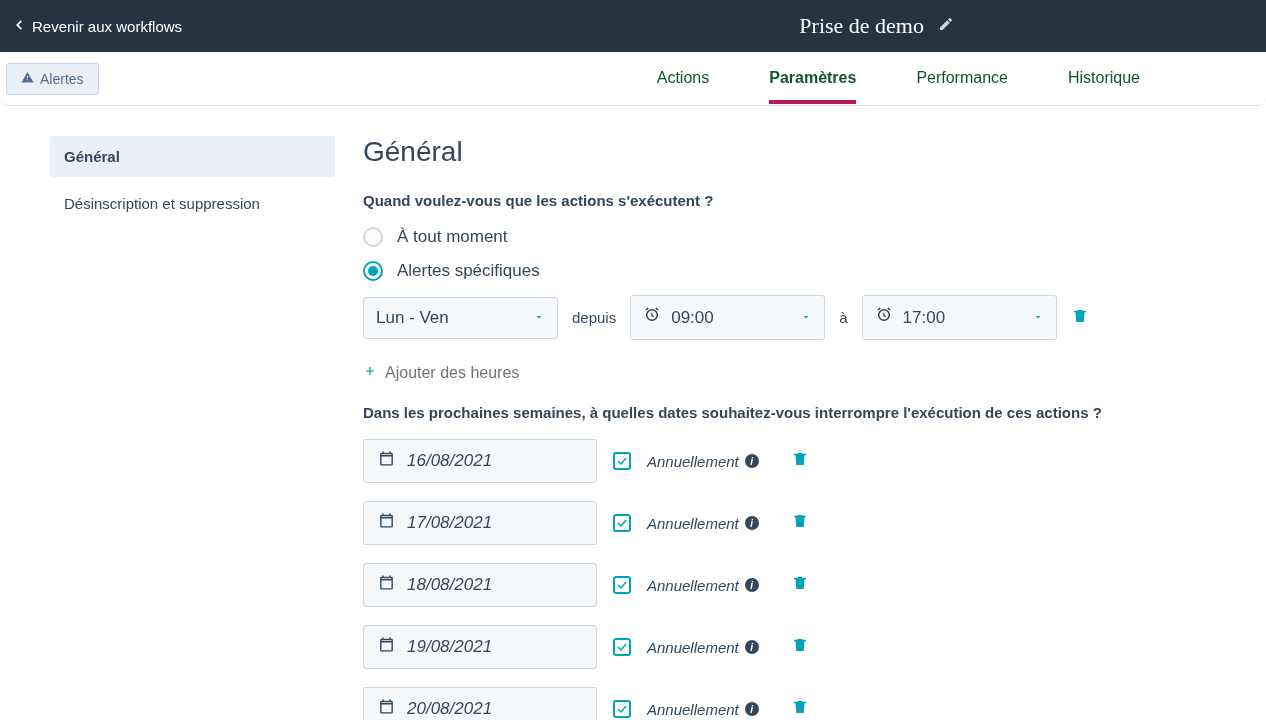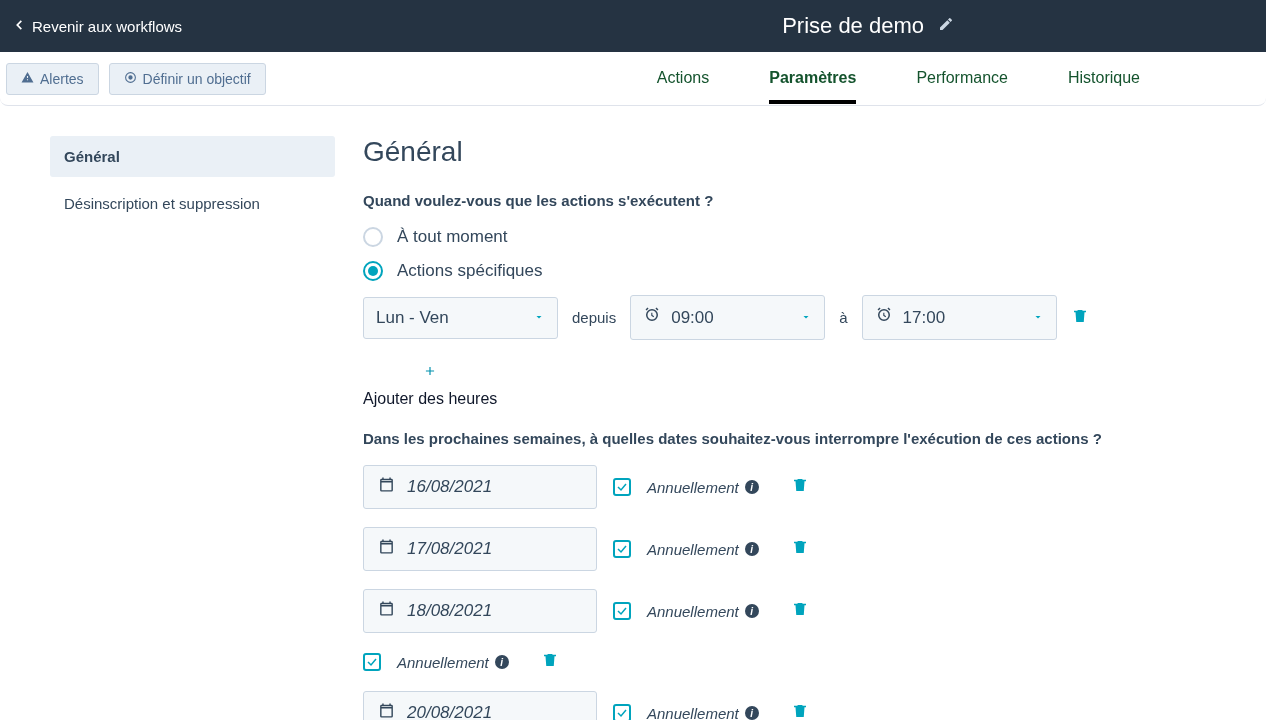--- a/index.html
+++ b/index.html
@@ -25,20 +25,21 @@
     gap: 6px;
     font-size: 15px;
     cursor: pointer;
   }
   .back-link svg { fill: #fff; }
   .page-title {
     font-size: 22px;
     font-weight: 500;
     color: #fff;
     padding-left:440px;
+    font-family:Liberation Serif, serif;
   }
   .edit-icon svg { fill: #cbd6e2; }
 
   .sub-header {
     height: 54px;
     border-bottom: 1px solid #dfe3eb;
     display: flex;
     align-items: center;
     padding: 0 6px;
     border-radius: 8px;
@@ -65,21 +66,21 @@
     margin-right: 120px;
   }
   .tab {
     font-size: 16px;
     color: #14532d;
     padding: 15px 0 13px 0;
     cursor: pointer;
   }
   .tab.active {
     font-weight: 600;
-    border-bottom: 4px solid #000000;
+    border-bottom: 4px solid #be185d;
   }
 
   .body-area {
     display: flex;
     padding: 30px 0 0 50px;
   }
   .sidebar {
     width: 285px;
     flex-shrink: 0;
   }
@@ -163,26 +164,25 @@
   .select-box.day { width: 195px; justify-content: space-between; }
   .select-box.time { width: 195px; justify-content: space-between; }
   .select-box .left { display:flex; align-items:center; gap:10px; }
   .caret-down { fill: #00a4bd; }
   .inline-label { font-size: 15px; color: #33475b; }
 
   .add-link {
     display: inline-flex;
     align-items: center;
     gap: 8px;
-    color: #0f172a;
+    color: #737373;
     font-size: 16px;
     font-weight: 500;
     cursor: pointer;
     margin-bottom: 22px;
-    flex-direction: column;
   }
   .add-link svg { fill: #0091ae; }
 
   .date-row {
     display: flex;
     align-items: center;
     gap: 16px;
     margin-bottom: 18px;
     font-style: italic;
   }
@@ -256,28 +256,20 @@
 
 <div class="sub-header">
   <button class="btn">
     <span>
       <svg width="13" height="13" viewBox="0 0 24 24">
           <path d="M12 2L1 21h22L12 2zm1 15h-2v-2h2v2zm0-4h-2V9h2v4z"></path>
         </svg>
     </span>
     <span>Alertes</span>
   </button>
-  <button class="btn">
-    <span>
-      <svg width="13" height="13" viewBox="0 0 24 24">
-          <path d="M12 2a10 10 0 100 20 10 10 0 000-20zm0 18a8 8 0 110-16 8 8 0 010 16zm0-12a4 4 0 100 8 4 4 0 000-8z"></path>
-        </svg>
-    </span>
-    <span>Définir un objectif</span>
-  </button>
 
   <div class="tabs">
     <div class="tab">Actions</div>
     <div class="tab active">Paramètres</div>
     <div class="tab">Performance</div>
     <div class="tab">Historique</div>
   </div>
 </div>
 
 <div class="body-area">
@@ -293,21 +285,21 @@
   <div class="main">
     <h1>Général</h1>
     <div class="section-label">Quand voulez-vous que les actions s'exécutent ?</div>
 
     <div class="radio-row">
       <div class="radio-outline"></div>
       <span>À tout moment</span>
     </div>
     <div class="radio-row">
       <div class="radio-filled"></div>
-      <span>Actions spécifiques</span>
+      <span>Alertes spécifiques</span>
     </div>
 
     <div class="time-row">
       <div class="select-box day">
         <span>Lun - Ven</span>
         <span>
           <svg class="caret-down" width="12" height="12" viewBox="0 0 24 24">
               <path d="M7 10l5 5 5-5z"></path>
             </svg>
         </span>
@@ -429,20 +421,28 @@
       <span>Annuellement</span>
       <span class="info-dot">i</span>
     </span>
     <span style="margin-left:16px;">
       <svg class="trash" width="18" height="18" viewBox="0 0 24 24">
               <path d="M6 7h12l-1 13H7L6 7zm3-3h6l1 2H8l1-2zM4 5h16v2H4z"></path>
             </svg>
     </span>
   </div>
         <div class="date-row">
+    <div class="date-box">
+      <span>
+        <svg class="cal-icon" width="17" height="17" viewBox="0 0 24 24">
+                <path d="M19 4h-1V2h-2v2H8V2H6v2H5a2 2 0 00-2 2v14a2 2 0 002 2h14a2 2 0 002-2V6a2 2 0 00-2-2zm0 16H5V9h14v11zM5 7V6h14v1H5z"></path>
+              </svg>
+      </span>
+      <span>19/08/2021</span>
+    </div>
     <div class="checkbox">
       <svg width="12" height="12" viewBox="0 0 24 24">
               <polyline points="4,12 10,18 20,6"></polyline>
             </svg>
     </div>
     <span class="annual-label">
       <span>Annuellement</span>
       <span class="info-dot">i</span>
     </span>
     <span style="margin-left:16px;">

